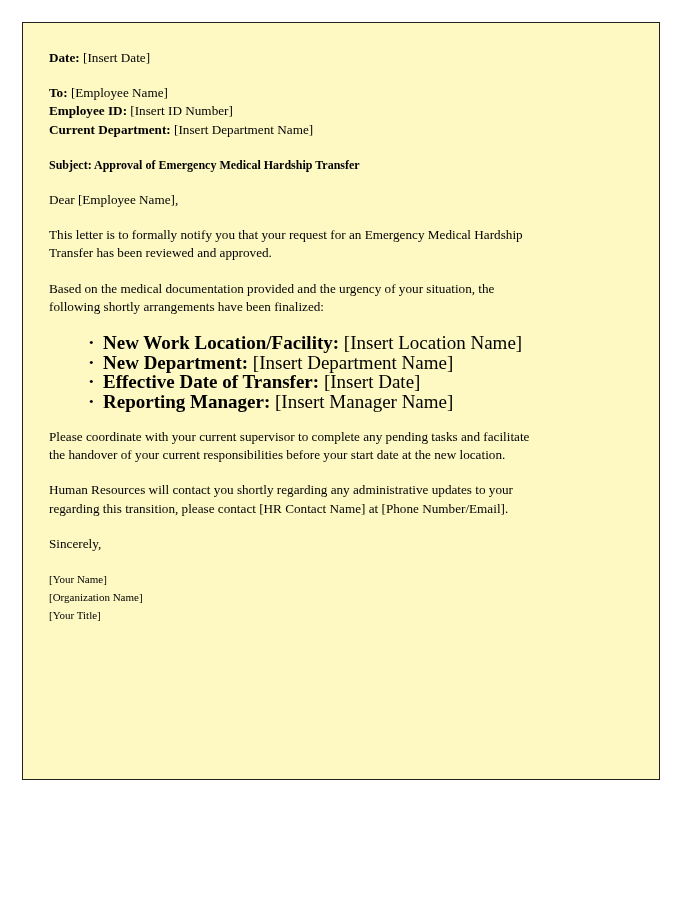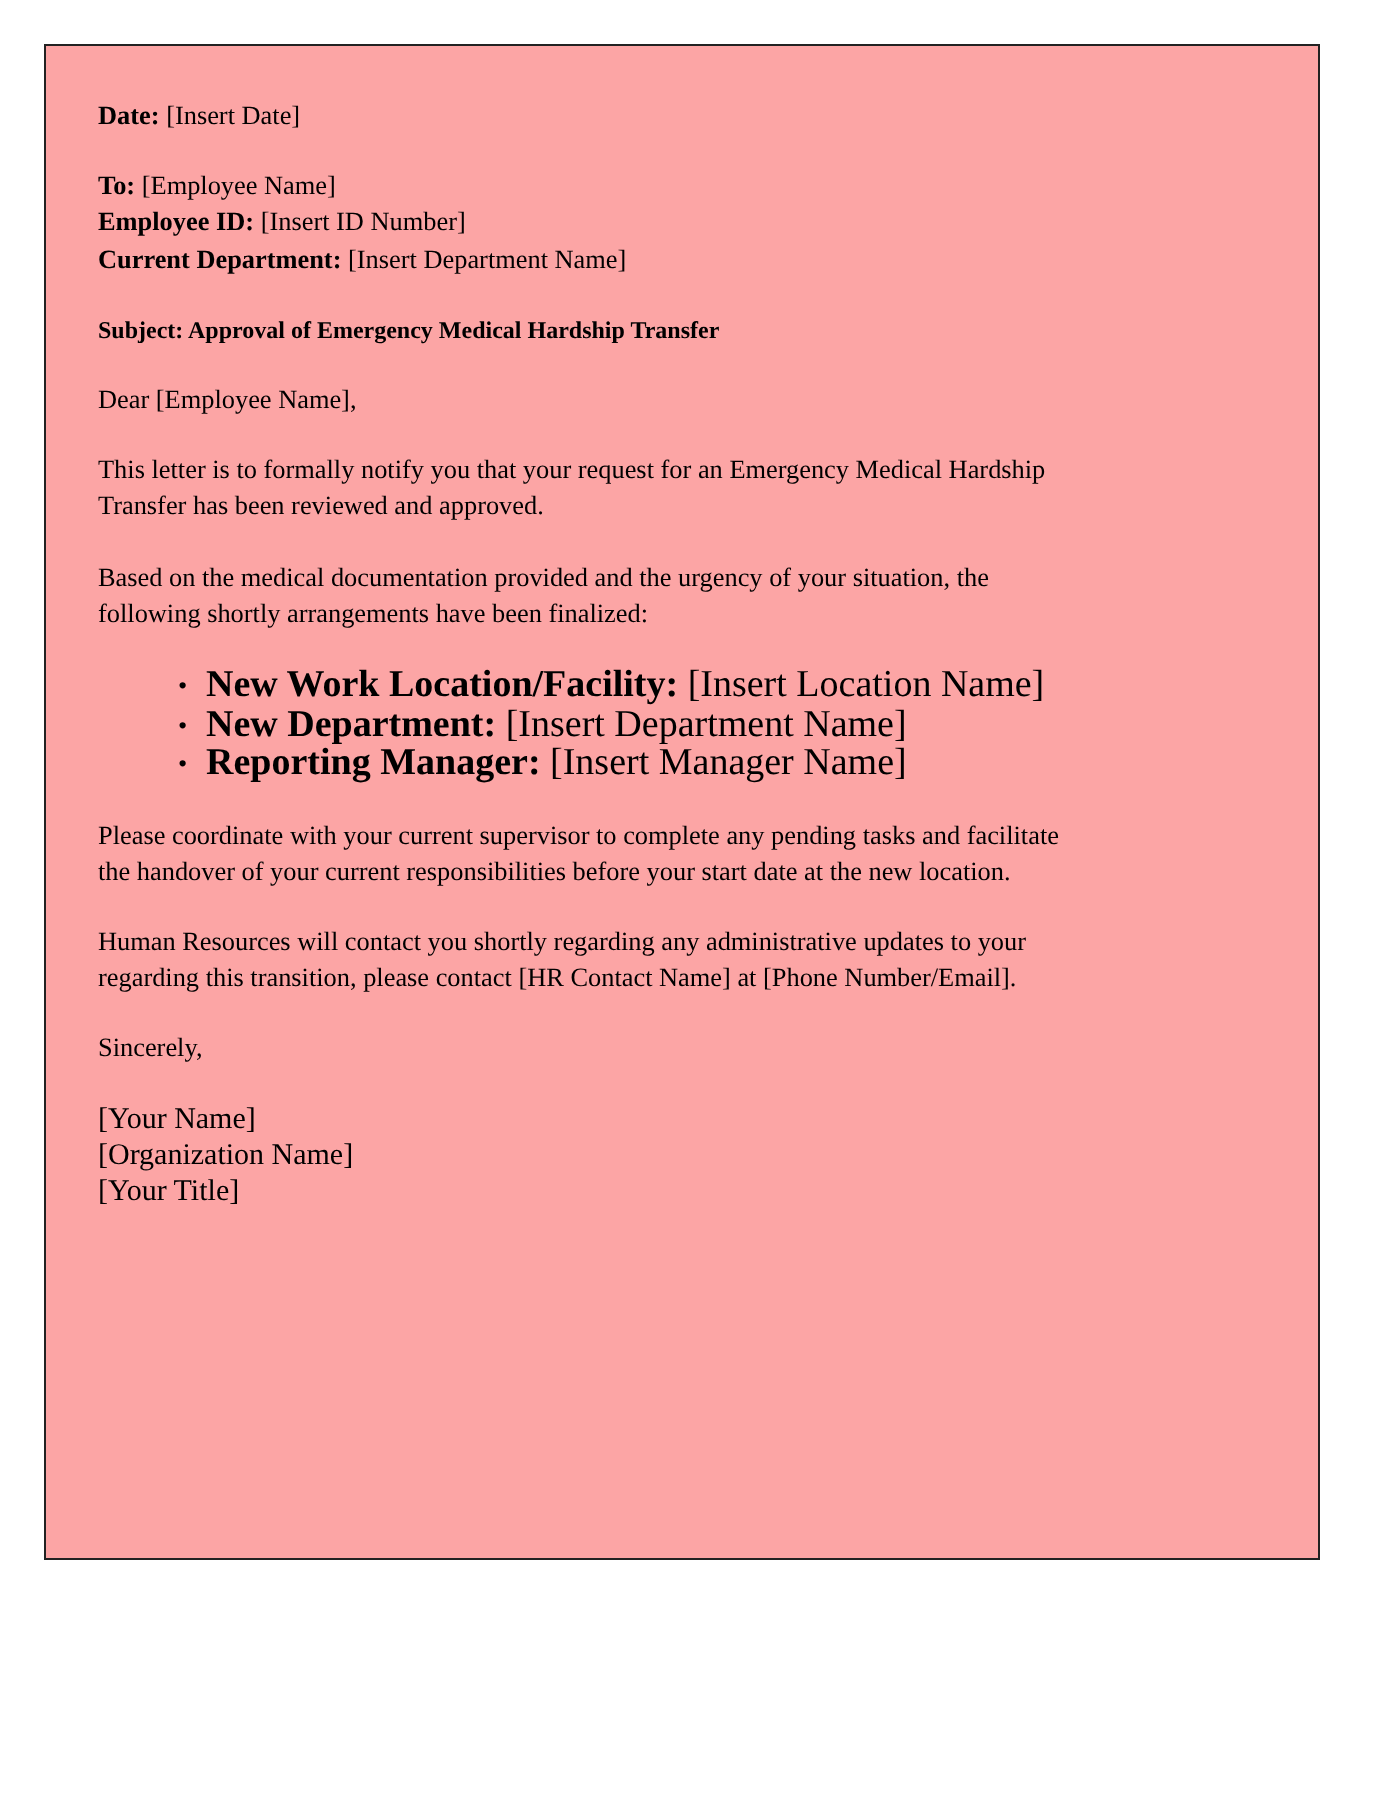--- a/index.html
+++ b/index.html
@@ -15,21 +15,21 @@
     overflow: hidden;
   }
   .page {
     position: absolute;
     left: 22px;
     top: 22px;
     width: 638px;
     height: 758px;
     border: 1.3px solid #222222;
     box-sizing: border-box;
-    background: #fca5a5;
+    background: #fef9c3;
   }
   .doc-body {
     padding: 26px 24px 0 26px;
   }
   .blk {
     font-size: 13.2px;
     line-height: 18.2px;
     margin: 0 0 17px 0;
     max-width: 582px;
   }
@@ -58,21 +58,21 @@
   }
   ul.bullets li:before {
     content: "\2022";
     position: absolute;
     left: 0;
     top: 0;
     font-size: 13.2px;
   }
   .sig .line {
     display: block;
-    font-size: 15px;
+    font-size: 11px;
     line-height: 18.2px;
   }
 </style>
 </head>
 <body>
 
 <div class="page">
   <div class="doc-body">
 
     <div class="blk">
@@ -112,20 +112,24 @@
     <ul class="bullets">
       <li>
         <span class="b">New Work Location/Facility:</span>
         <span>[Insert Location Name]</span>
       </li>
       <li>
         <span class="b">New Department:</span>
         <span>[Insert Department Name]</span>
       </li>
       <li>
+        <span class="b">Effective Date of Transfer:</span>
+        <span>[Insert Date]</span>
+      </li>
+      <li>
         <span class="b">Reporting Manager:</span>
         <span>[Insert Manager Name]</span>
       </li>
     </ul>
 
     <div class="blk lines">
       <span class="line">Please coordinate with your current supervisor to complete any pending tasks and facilitate</span>
       <span class="line">the handover of your current responsibilities before your start date at the new location.</span>
     </div>
 

